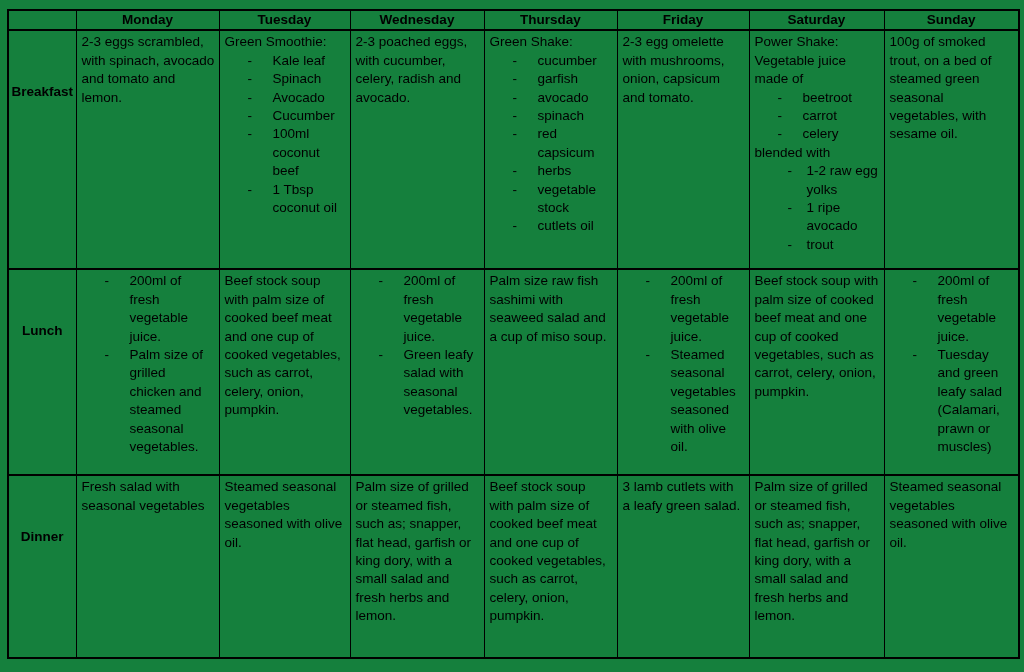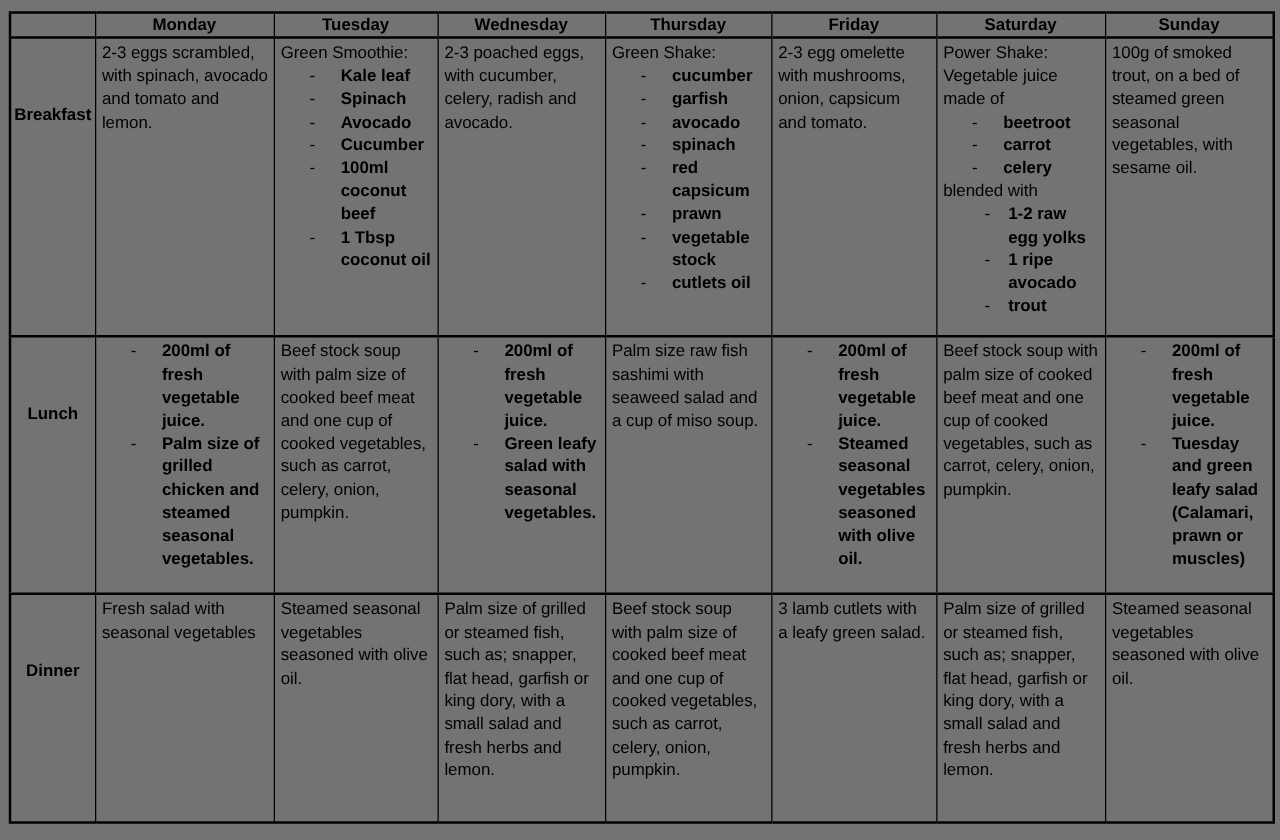--- a/index.html
+++ b/index.html
@@ -7,21 +7,21 @@
     padding: 0;
     background: #ffffff;
     font-family: "Liberation Sans", sans-serif;
     color: #000000;
   }
   .page {
     width: 1024px;
     height: 672px;
     box-sizing: border-box;
     padding: 9px 6px 0 7px;
-    background: #737373;
+    background: #15803d;
     overflow: hidden;
   }
   table.meal-table {
     border-collapse: collapse;
     table-layout: fixed;
     width: 1011px;
     border: 2px solid #000000;
   }
   .meal-table th, .meal-table td {
     border-left: 1px solid #000000;
@@ -49,21 +49,21 @@
   }
   td.meal-cell {
     padding: 2px 4px 4px 5px;
   }
   tr.row-breakfast { height: 239px; }
   tr.row-lunch     { height: 206px; }
   tr.row-dinner    { height: 183px; }
   .p { margin: 0; }
   .li { display: flex; }
   .li .marker { flex: none; }
-  .li .li-text { flex: 1 1 auto; min-width: 0; font-weight: bold; }
+  .li .li-text { flex: 1 1 auto; min-width: 0; }
   .li.lvl1 { padding-left: 23px; }
   .li.lvl1 .marker { width: 25px; }
   .li.lvl2 { padding-left: 33px; }
   .li.lvl2 .marker { width: 19px; }
 </style>
 </head>
 <body>
 
 <div class="page">
   <table class="meal-table">
@@ -142,21 +142,21 @@
             <div class="li lvl1">
               <span class="marker">-</span>
               <span class="li-text">spinach</span>
             </div>
             <div class="li lvl1">
               <span class="marker">-</span>
               <span class="li-text">red capsicum</span>
             </div>
             <div class="li lvl1">
               <span class="marker">-</span>
-              <span class="li-text">prawn</span>
+              <span class="li-text">herbs</span>
             </div>
             <div class="li lvl1">
               <span class="marker">-</span>
               <span class="li-text">vegetable stock</span>
             </div>
             <div class="li lvl1">
               <span class="marker">-</span>
               <span class="li-text">cutlets oil</span>
             </div>
           </td>

